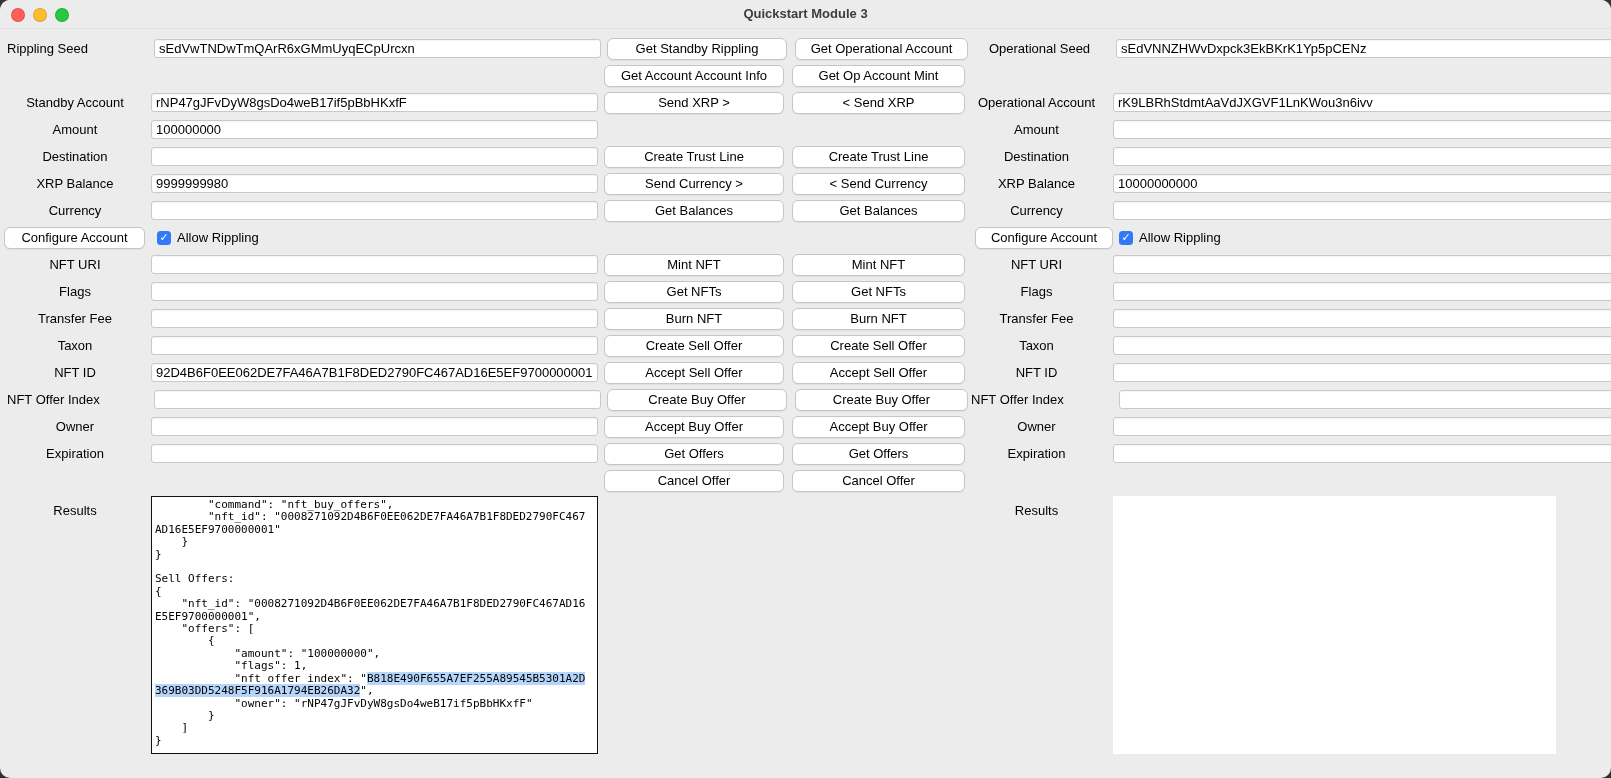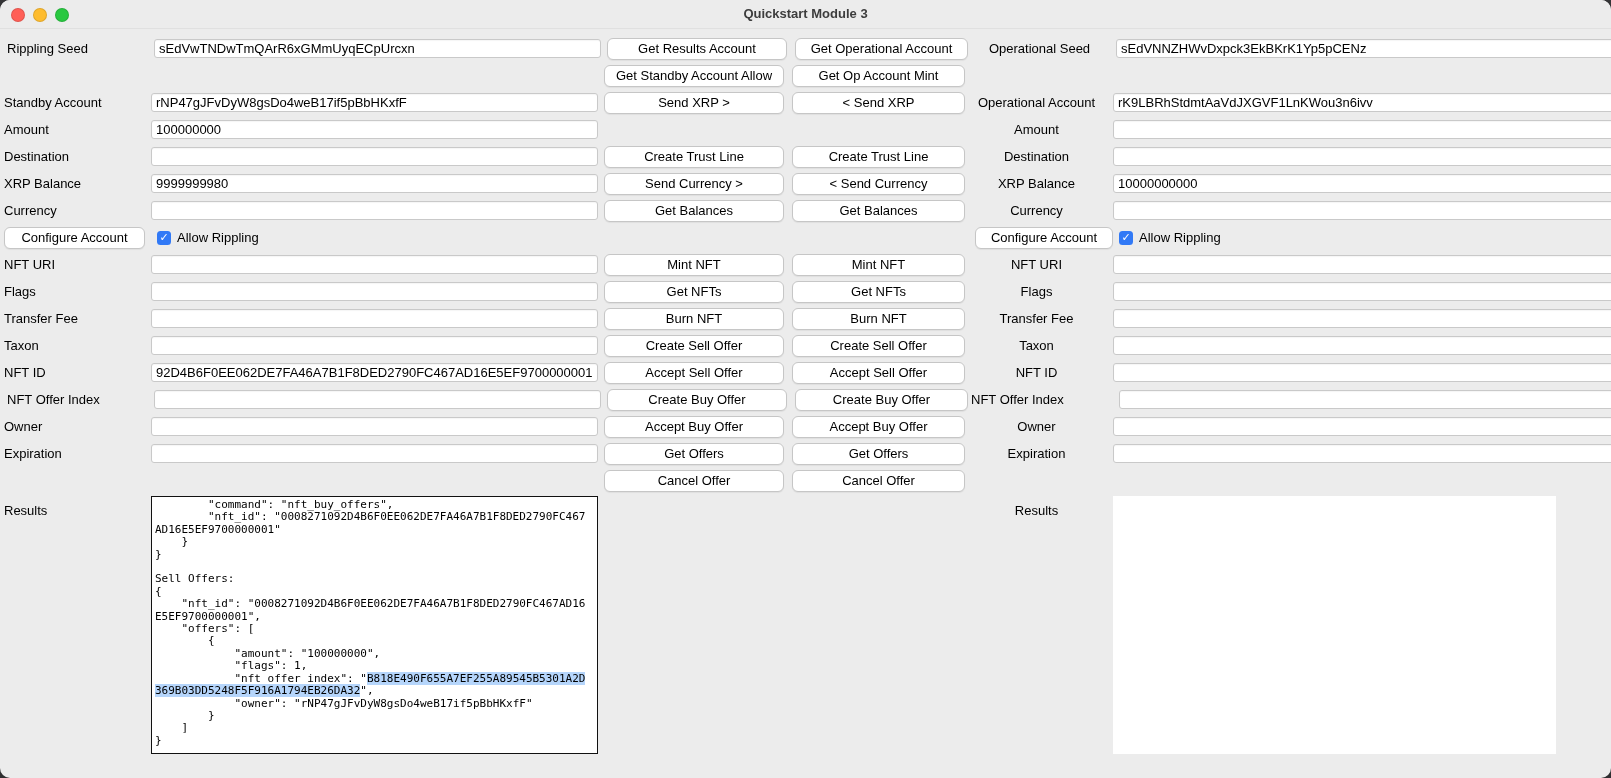--- a/index.html
+++ b/index.html
@@ -28,21 +28,21 @@
   .tl.yellow{background:#febc2e;}
   .tl.green{background:#28c840;}
   .title{
     text-align:center;line-height:28px;
     font-size:13px;font-weight:bold;color:#3d3d3d;
   }
   
   .content{padding-top:6px;}
   .row{display:flex;align-items:center;height:27px;padding-left:4px;}
   .lbl{font-size:13px;color:#000;flex:none;white-space:nowrap;}
-  .lbl-l{width:142px;text-align:left;padding-right:5px;}
+  .lbl-l{width:142px;text-align:center;padding-right:5px;}
   .lbl-r{width:143px;text-align:center;padding-right:5px;}
   .lbl.align-left{text-align:left;padding-left:3px;}
   .fld{
     height:19px;flex:none;box-sizing:border-box;
     border:1px solid #c9c9c9;border-radius:3px;background:#fff;
     font-family:inherit;font-size:13px;padding:0 4px;color:#000;
     box-shadow:inset 0 1px 1px rgba(0,0,0,.04);
   }
   .fld-l{width:447px;}
   .fld-r{width:522px;}
@@ -100,32 +100,32 @@
     </div>
     <div class="title">Quickstart Module 3</div>
   </div>
 
   <div class="content">
 
     <div class="row">
       <div class="lbl lbl-l align-left">Rippling Seed</div>
       <input type="text" class="fld fld-l" value="sEdVwTNDwTmQArR6xGMmUyqECpUrcxn" style="">
       <div class="mid">
-        <button class="btn b1">Get Results Account</button>
+        <button class="btn b1">Get Standby Rippling</button>
         <button class="btn b2">Get Operational Account</button>
       </div>
       <div class="lbl lbl-r">Operational Seed</div>
       <input type="text" class="fld fld-r" value="sEdVNNZHWvDxpck3EkBKrK1Yp5pCENz" style="">
     </div>
 
     <div class="row">
       <div class="lbl lbl-l ph"></div>
       <div class="fld fld-l ph"></div>
       <div class="mid">
-        <button class="btn b1">Get Standby Account Allow</button>
+        <button class="btn b1">Get Account Account Info</button>
         <button class="btn b2">Get Op Account Mint</button>
       </div>
       <div class="lbl lbl-r ph"></div>
       <div class="fld fld-r ph"></div>
     </div>
 
     <div class="row">
       <div class="lbl lbl-l">Standby Account</div>
       <input type="text" class="fld fld-l" value="rNP47gJFvDyW8gsDo4weB17if5pBbHKxfF" style="">
       <div class="mid">

